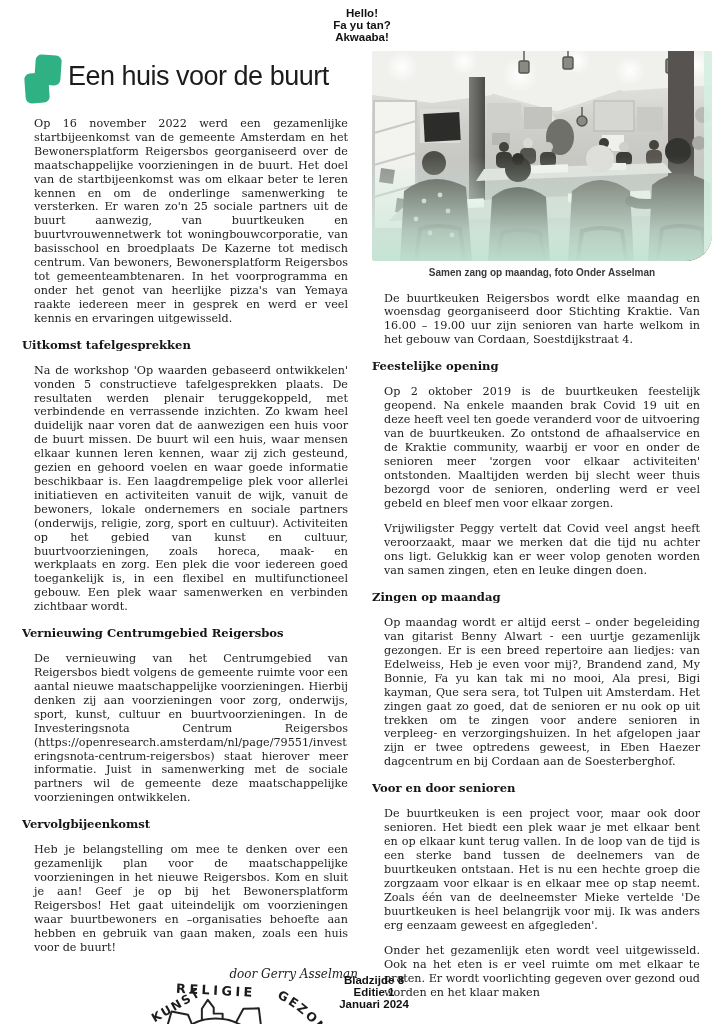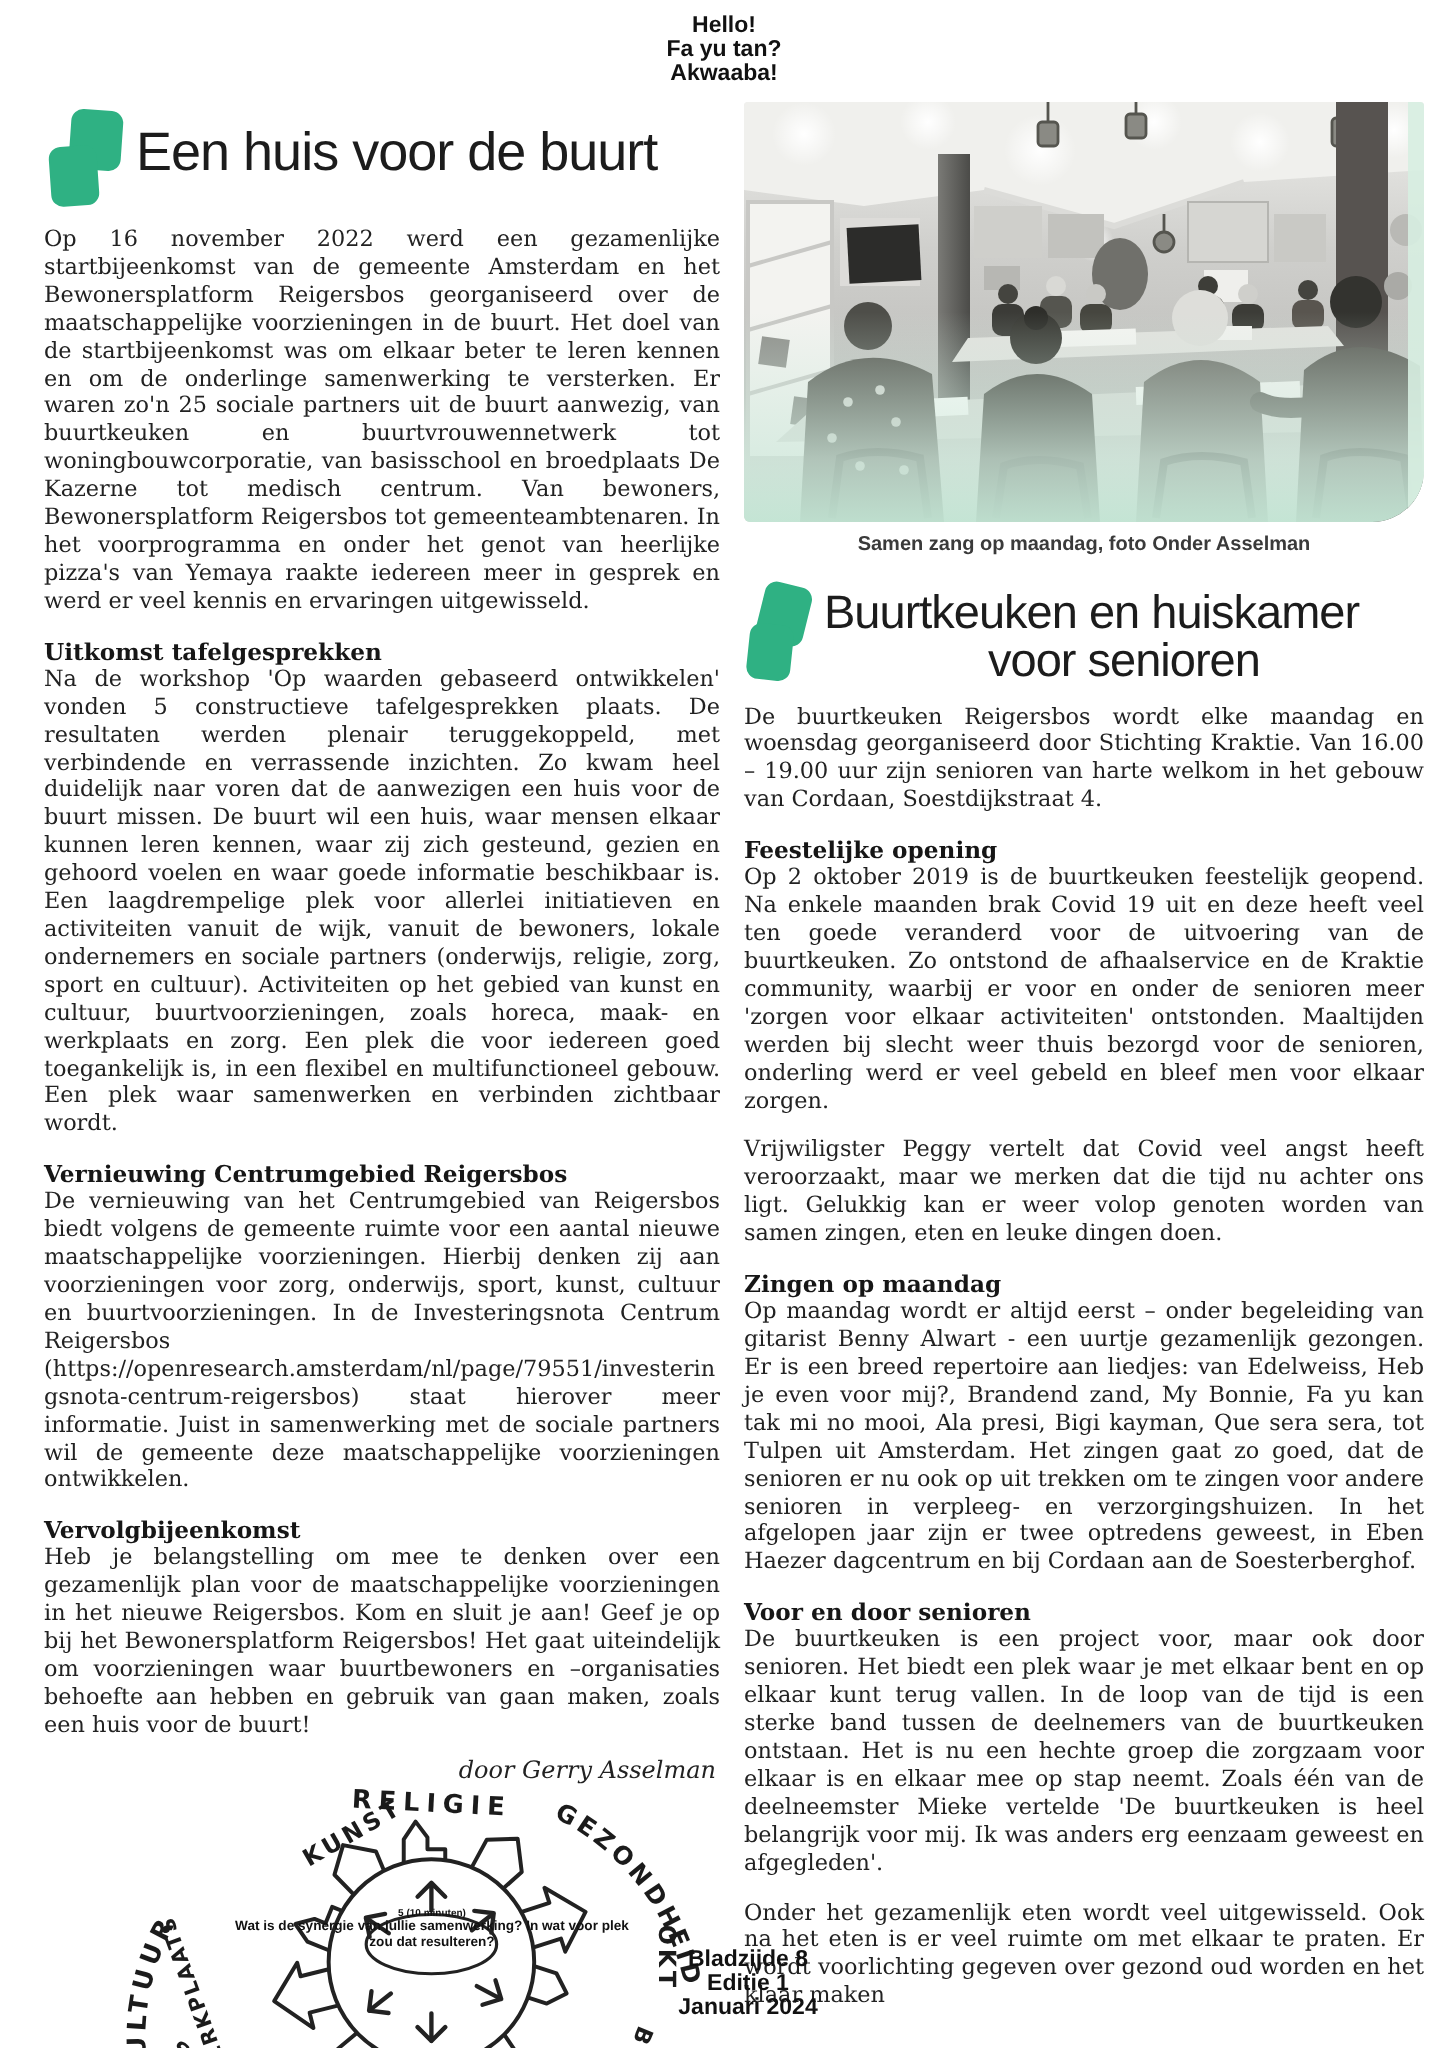--- a/index.html
+++ b/index.html
@@ -19,21 +19,21 @@
   .title-row{position:relative;margin:4px 0 8px 0;min-height:52px;}
   .logo{position:absolute;left:0;top:0;}
   .title-row h1{margin:0;padding-left:46px;font-family:"Liberation Sans","DejaVu Sans",sans-serif;
         font-weight:400;font-size:27px;letter-spacing:-0.5px;color:#1c1c1c;line-height:1.0;padding-top:10px;}
   .title-row.right{margin:10px 0 6px 0;min-height:56px;}
   .title-row.right h1{font-size:23.5px;padding-left:40px;padding-top:4px;line-height:1.05;}
   .title-row.right h1 .l1{display:block;text-align:left;}
   .title-row.right h1 .l2{display:block;text-align:center;}
   
   h2.sect{font-size:11.6px;font-weight:700;margin:11px 0 0 0;line-height:1.22;color:#161616;}
-  p.body{font-size:11.2px;line-height:13.9px;margin:0;text-align:justify;overflow-wrap:anywhere;color:#222;}
+  p.body{font-size:11.2px;line-height:13.9px;margin:12px;text-align:justify;overflow-wrap:anywhere;color:#222;}
   p.body.gap{margin-top:11px;}
   .byline{font-style:italic;font-size:12px;text-align:right;margin:8px 2px 0 0;color:#222;}
   
   .photo{width:340px;height:210px;border-radius:2px 2px 26px 3px;overflow:hidden;position:relative;margin:0;}
   .photo svg{display:block;}
   .photo-caption,.fig-caption{font-family:"Liberation Sans","DejaVu Sans",sans-serif;font-weight:700;
         font-size:10px;line-height:12.5px;text-align:center;color:#3a3a3a;margin-top:6px;}
   
   .sketch-wrap{position:relative;width:330px;height:168px;margin:2px auto 0 auto;}
   .sketch-wrap svg{position:absolute;left:0;top:0;}
@@ -270,32 +270,20 @@
             <path d="M206,208 L210,180 Q228,174 250,180 L254,208"></path>
             <path d="M286,208 L290,178 Q306,172 330,178 L334,208"></path>
           </g>
 
           <rect width="340" height="210" fill="url(#mintFade)"></rect>
           <rect x="332" y="0" width="8" height="210" fill="#d7eee1" opacity="0.9"></rect>
         </svg>
       </figure>
       <div class="photo-caption">Samen zang op maandag, foto Onder Asselman</div>
 
-      <div class="title-row right">
-        <svg class="logo" width="40" height="54" viewBox="0 0 40 54">
-          <g fill="#2fb183">
-            <rect x="8" y="2" width="24" height="30" rx="6" transform="rotate(14 20 17)"></rect>
-            <rect x="2" y="22" width="22" height="28" rx="6" transform="rotate(6 13 36)"></rect>
-          </g>
-        </svg>
-        <h1>
-            <span class="l1">Buurtkeuken en huiskamer</span>
-            <span class="l2">voor senioren</span>
-          </h1>
-      </div>
 
       <p class="body">De buurtkeuken Reigersbos wordt elke maandag en woensdag georganiseerd door Stichting Kraktie. Van 16.00 – 19.00 uur zijn senioren van harte welkom in het gebouw van Cordaan, Soestdijkstraat 4.</p>
 
       <h2 class="sect">Feestelijke opening</h2>
       <p class="body">Op 2 oktober 2019 is de buurtkeuken feestelijk geopend.  Na enkele maanden brak Covid 19 uit en  deze  heeft veel ten goede veranderd voor de uitvoering van de buurtkeuken. Zo ontstond de afhaalservice en de Kraktie community, waarbij er voor  en onder de senioren meer 'zorgen voor elkaar activiteiten' ontstonden. Maaltijden werden bij slecht weer thuis bezorgd voor de senioren, onderling werd er veel gebeld en bleef men voor elkaar zorgen.</p>
       <p class="body gap">Vrijwiligster Peggy vertelt dat Covid veel angst heeft veroorzaakt,  maar we merken dat die tijd nu achter ons ligt. Gelukkig kan er weer volop genoten worden van samen zingen, eten en leuke dingen doen.</p>
 
       <h2 class="sect">Zingen op maandag</h2>
       <p class="body">Op maandag wordt er altijd eerst – onder begeleiding van gitarist Benny Alwart - een uurtje gezamenlijk gezongen. Er is een breed repertoire aan liedjes: van Edelweiss, Heb je even voor mij?, Brandend zand, My Bonnie, Fa yu kan tak mi no mooi, Ala presi, Bigi kayman, Que sera sera,  tot Tulpen uit Amsterdam.  Het zingen gaat zo goed, dat de senioren er nu ook op uit trekken om te zingen voor andere senioren in verpleeg- en verzorgingshuizen. In het afgelopen jaar zijn er twee optredens geweest, in Eben Haezer dagcentrum en bij Cordaan aan de Soesterberghof.</p>
 

